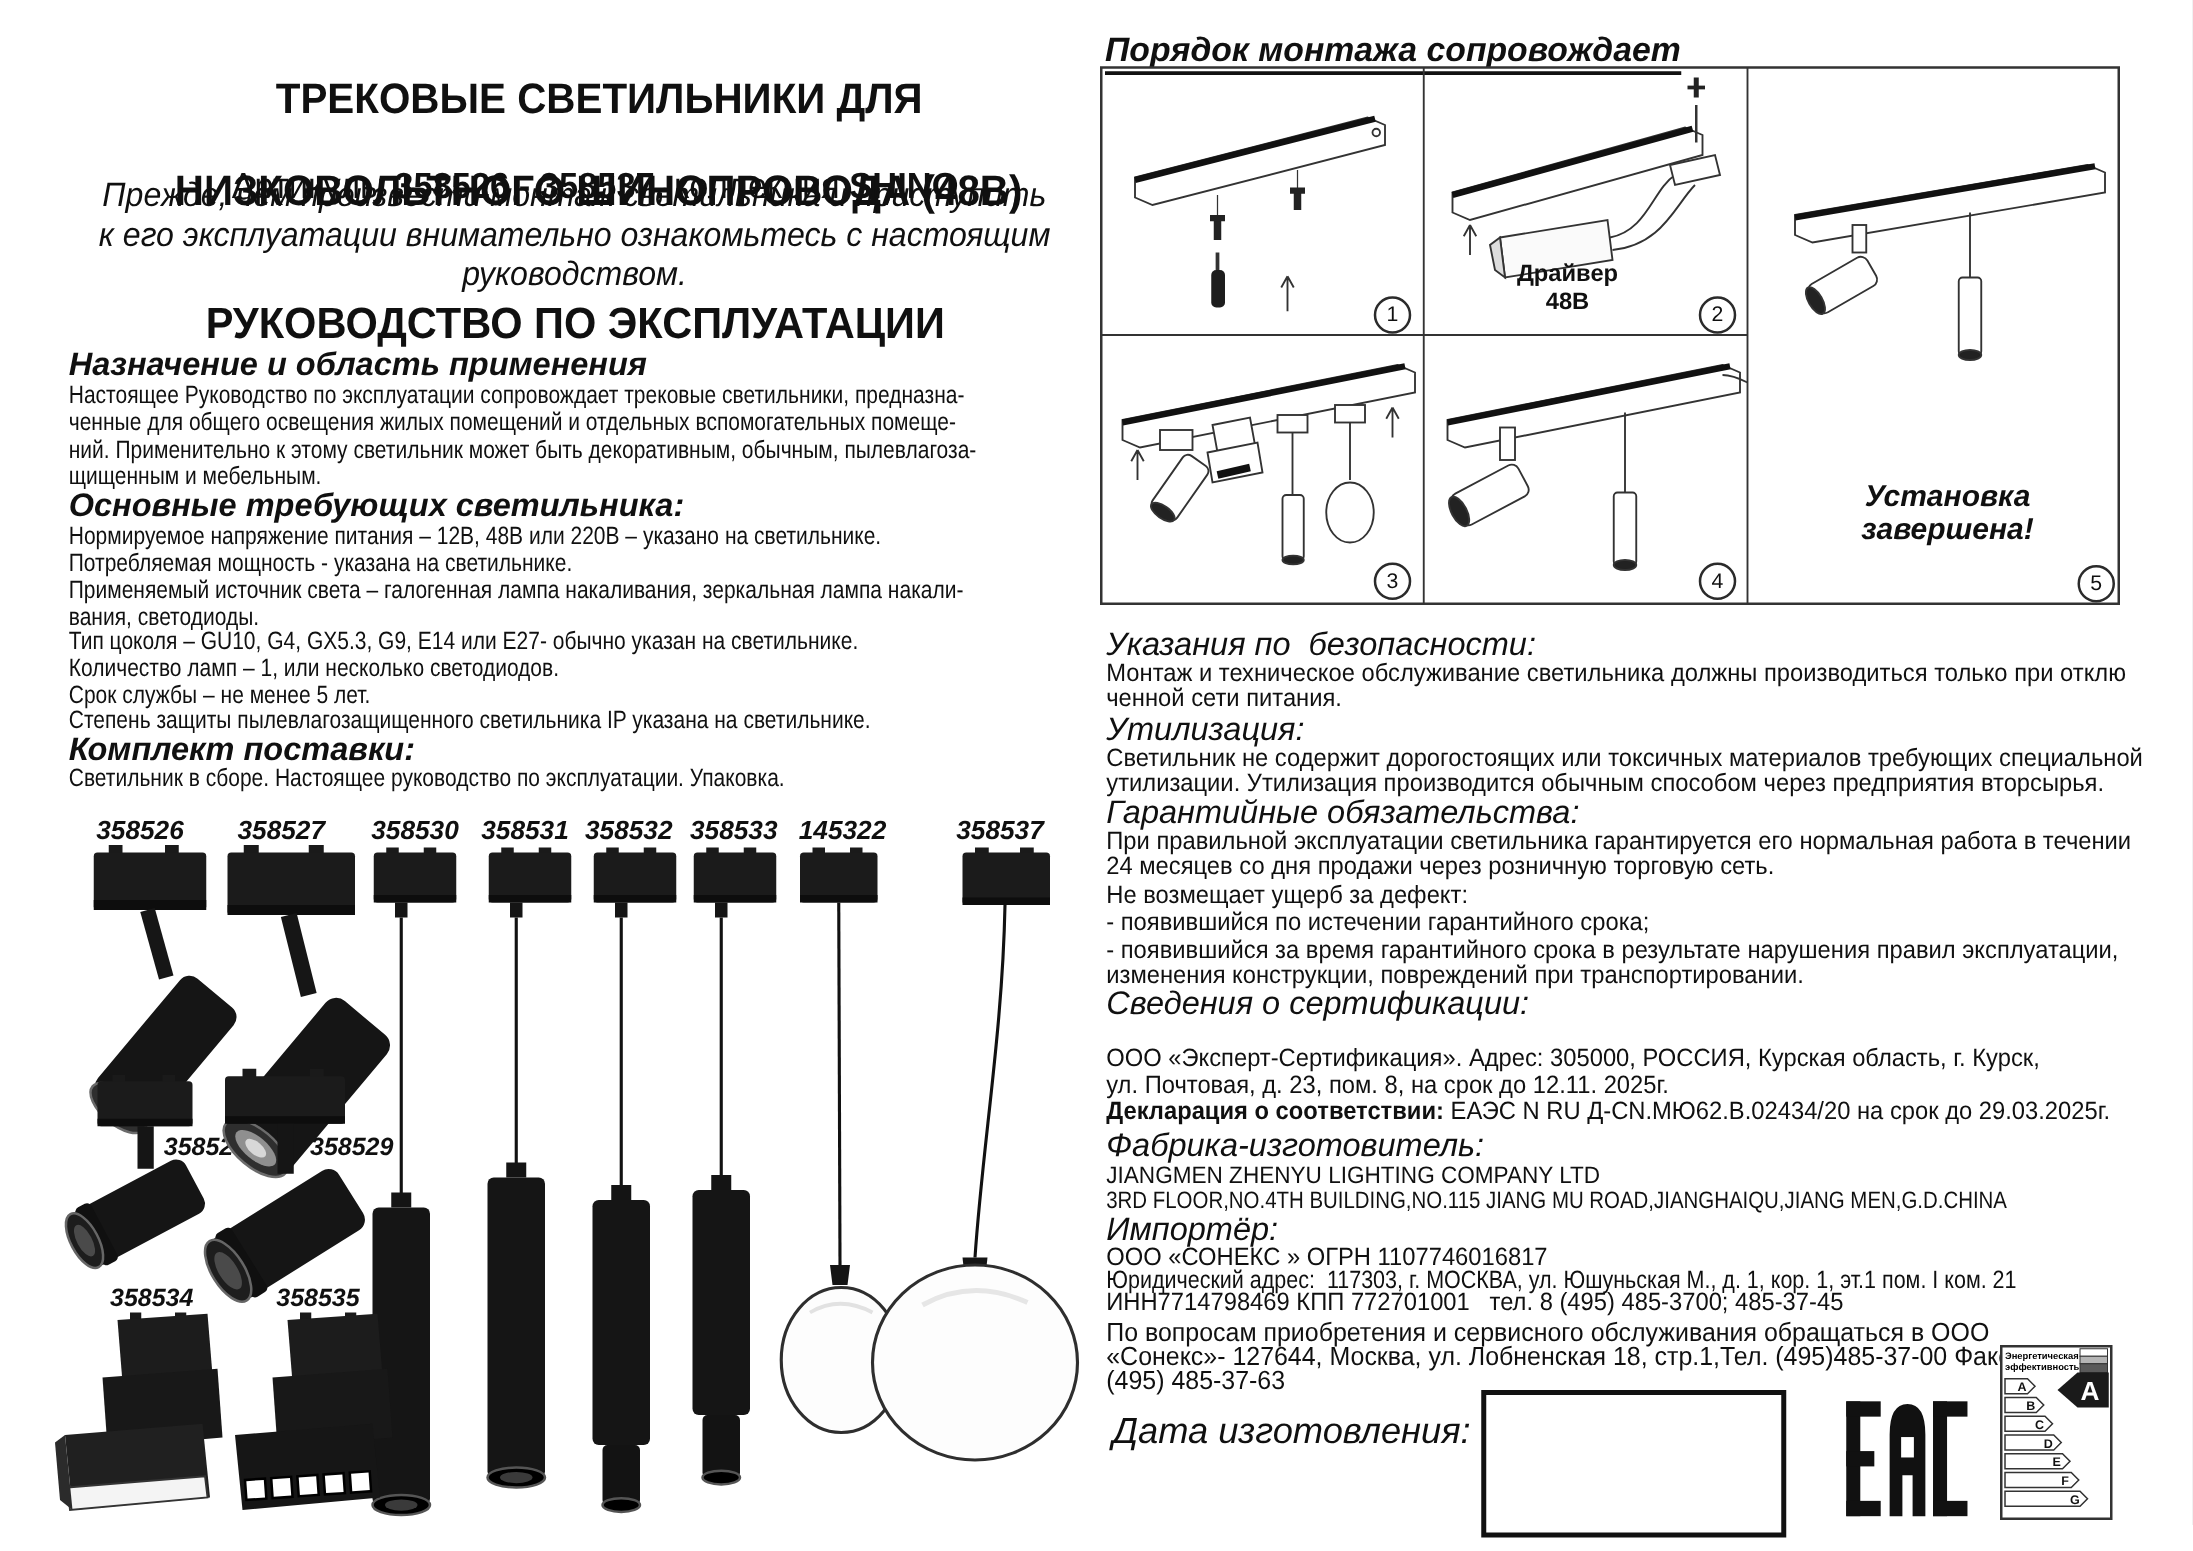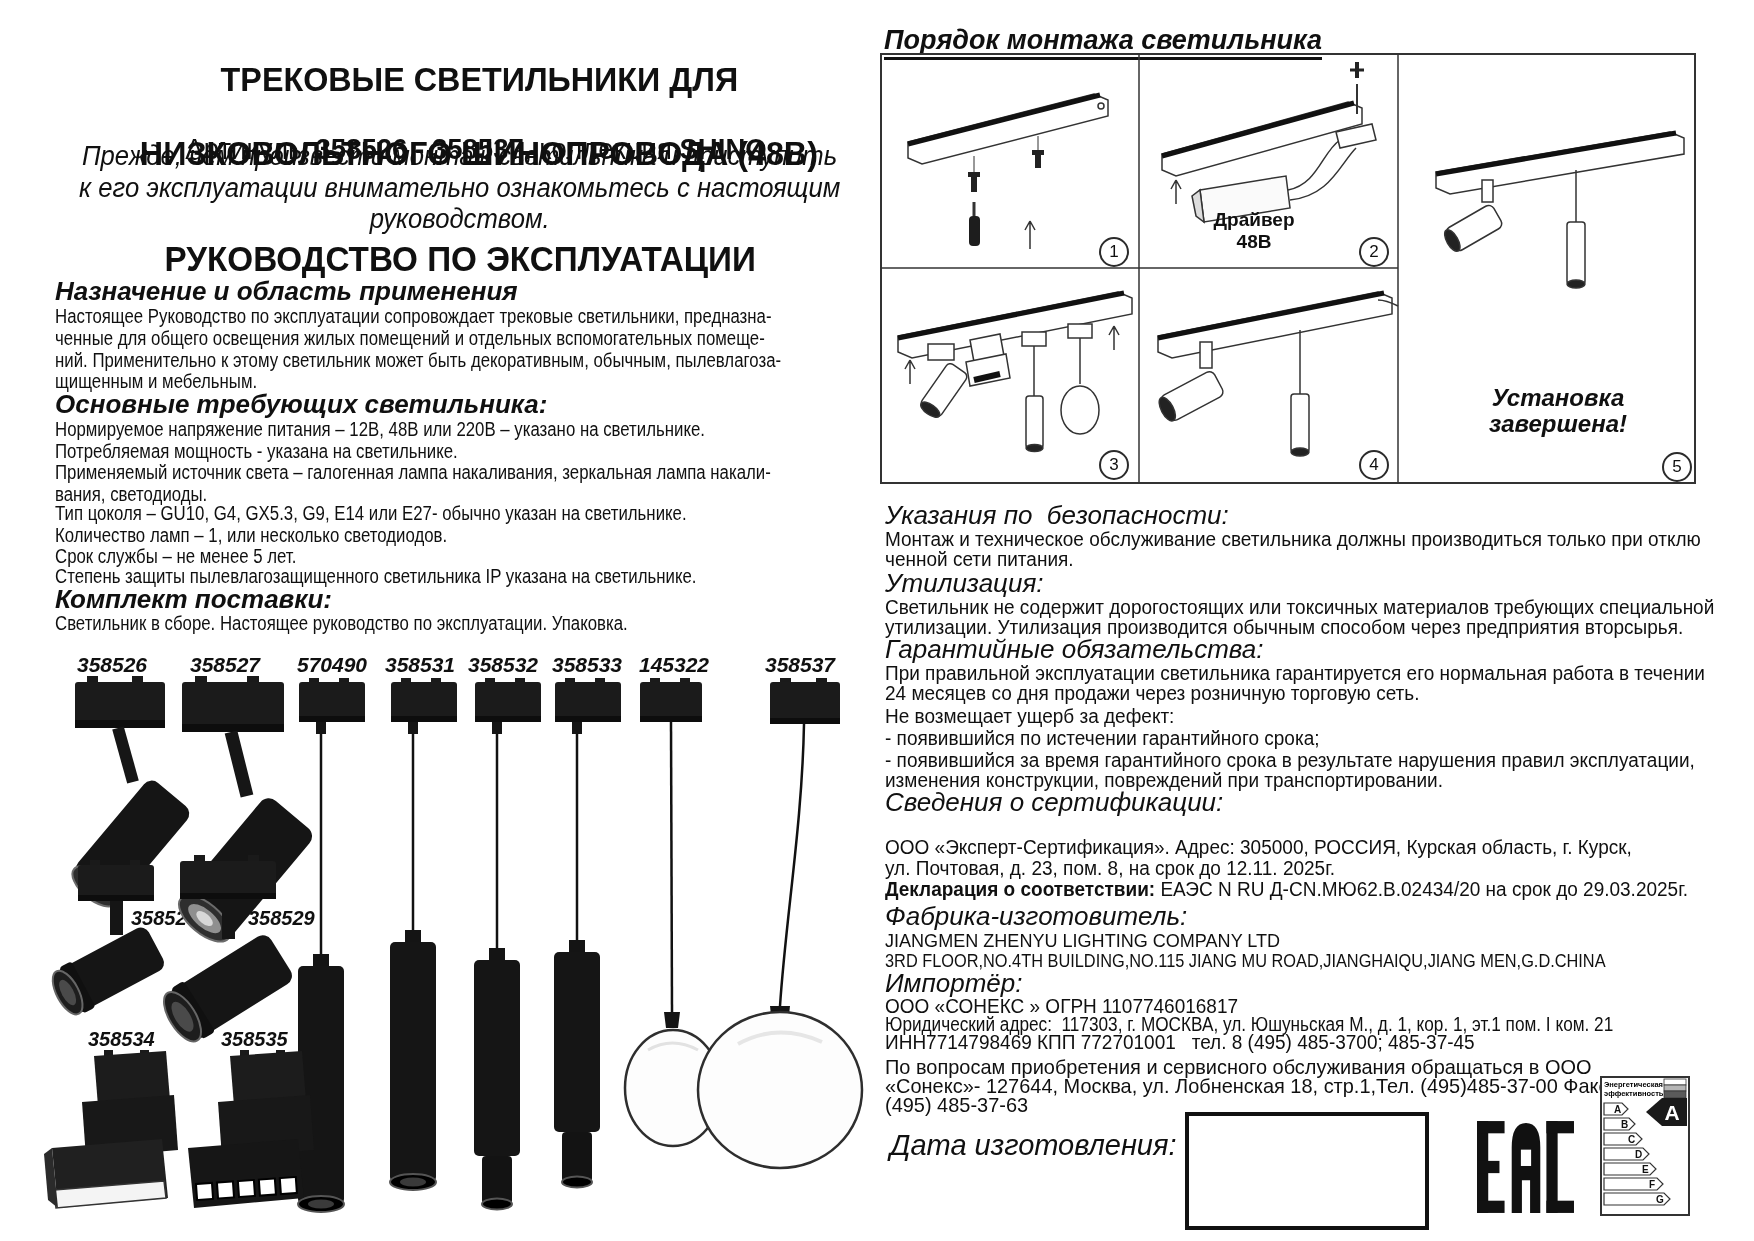--- a/index.html
+++ b/index.html
@@ -53,21 +53,21 @@
   <div class="t" style="left:55px;top:503px;font-size:20px;text-decoration:underline;"><span class="sq">Тип цоколя – GU10, G4, GX5.3, G9, E14 или E27- обычно указан на светильнике.</span></div>
   <div class="t" style="left:55px;top:525px;font-size:20px;"><span class="sq">Количество ламп – 1, или несколько светодиодов.</span></div>
   <div class="t" style="left:55px;top:546px;font-size:20px;"><span class="sq">Срок службы – не менее 5 лет.</span></div>
   <div class="t" style="left:55px;top:566px;font-size:20px;"><span class="sq">Степень защиты пылевлагозащищенного светильника IP указана на светильнике.</span></div>
 
   <div class="t b i" style="left:55px;top:586px;font-size:26px;"><span>Комплект поставки:</span></div>
   <div class="t" style="left:55px;top:613px;font-size:20px;"><span class="sq">Светильник в сборе. Настоящее руководство по эксплуатации. Упаковка.</span></div>
 
   <div class="t lbl ctr" style="left:57px;top:654px;width:110px;">358526</div>
   <div class="t lbl ctr" style="left:170px;top:654px;width:110px;">358527</div>
-  <div class="t lbl ctr" style="left:277px;top:654px;width:110px;">570490</div>
+  <div class="t lbl ctr" style="left:277px;top:654px;width:110px;">358530</div>
   <div class="t lbl ctr" style="left:365px;top:654px;width:110px;">358531</div>
   <div class="t lbl ctr" style="left:448px;top:654px;width:110px;">358532</div>
   <div class="t lbl ctr" style="left:532px;top:654px;width:110px;">358533</div>
   <div class="t lbl ctr" style="left:619px;top:654px;width:110px;">145322</div>
   <div class="t lbl ctr" style="left:745px;top:654px;width:110px;">358537</div>
 
   <div class="t" style="left:131px;top:908px;font-size:20px;font-weight:bold;font-style:italic;">358528</div>
   <div class="t" style="left:248px;top:908px;font-size:20px;font-weight:bold;font-style:italic;">358529</div>
   <div class="t" style="left:88px;top:1029px;font-size:20px;font-weight:bold;font-style:italic;">358534</div>
   <div class="t" style="left:221px;top:1029px;font-size:20px;font-weight:bold;font-style:italic;">358535</div>
@@ -220,21 +220,21 @@
     <polygon points="10,100 120,91 126,150 16,160" fill="#161616"></polygon>
     <g transform="translate(18,136) rotate(-4)">
       <rect x="0" y="0" width="16" height="16" fill="#fff" stroke="#000" stroke-width="2"></rect>
       <rect x="21" y="0" width="16" height="16" fill="#fff" stroke="#000" stroke-width="2"></rect>
       <rect x="42" y="0" width="16" height="16" fill="#fff" stroke="#000" stroke-width="2"></rect>
       <rect x="63" y="0" width="16" height="16" fill="#fff" stroke="#000" stroke-width="2"></rect>
       <rect x="84" y="0" width="16" height="16" fill="#fff" stroke="#000" stroke-width="2"></rect>
     </g>
   </svg>
 
-  <div class="t b i" style="left:884px;top:26px;font-size:27px;border-bottom:3px solid #111;padding-bottom:3px;"><span>Порядок монтажа светильника</span></div>
+  <div class="t b i" style="left:884px;top:26px;font-size:27px;border-bottom:3px solid #111;padding-bottom:3px;"><span>Порядок монтажа сопровождает</span></div>
 
   <svg style="left:870px;top:44px;" width="840" height="450" viewBox="0 0 840 450">
 
     <rect x="11" y="10" width="814" height="429" fill="none" stroke="#333" stroke-width="2"></rect>
     <line x1="269" y1="10" x2="269" y2="439" stroke="#333" stroke-width="1.5"></line>
     <line x1="528" y1="10" x2="528" y2="439" stroke="#333" stroke-width="1.5"></line>
     <line x1="11" y1="224" x2="528" y2="224" stroke="#333" stroke-width="1.5"></line>
 
     <g stroke="#333" stroke-width="1.5" fill="#fff">
       <polygon points="38,98 224,50 238,56 238,72 52,120 38,114"></polygon>

